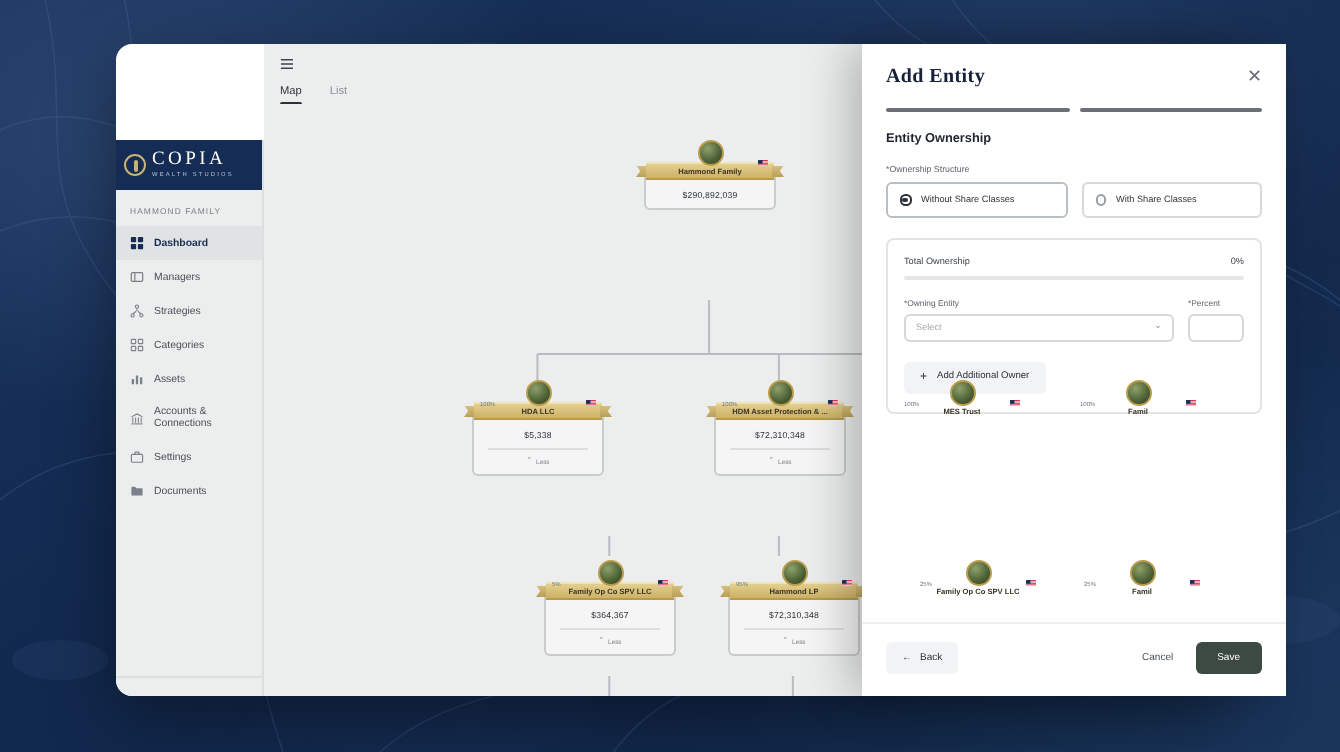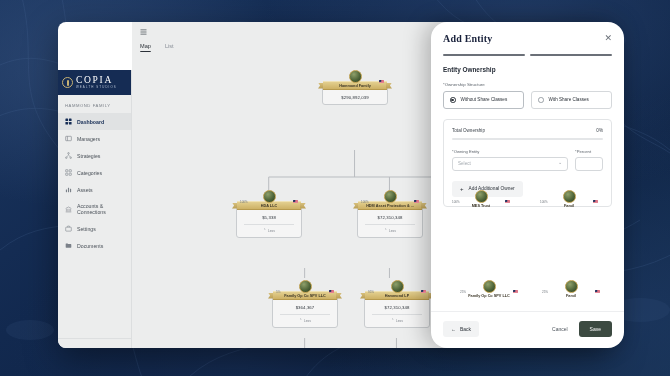--- a/index.html
+++ b/index.html
@@ -161,23 +161,23 @@
     white-space:nowrap; text-overflow:ellipsis; text-align:center;
   }
   .amount { font-size:4.3px; color:#2b3138; letter-spacing:.1px; }
   .card-sep { width:88%; height:.6px; background:#dcdee0; }
   .less { font-size:3.2px; color:#7b8189; display:flex; align-items:center; gap:2px; }
   .less .chev { font-size:3.4px; line-height:1; }
 
   
   #drawer {
     position:absolute; left:431px; top:22px;
-    width:193px; height:326px;
+    width:212px; height:326px;
     background:#ffffff;
-    border-radius:16px;
+    border-radius:0;
     box-shadow:-6px 0 22px rgba(0,0,0,.25);
     display:flex; flex-direction:column;
     overflow:hidden;
   }
   .drawer-head {
     display:flex; align-items:center; justify-content:space-between;
     padding:11px 12px 6px 12px;
   }
   .drawer-title {
     font-family:"Liberation Serif", serif;

